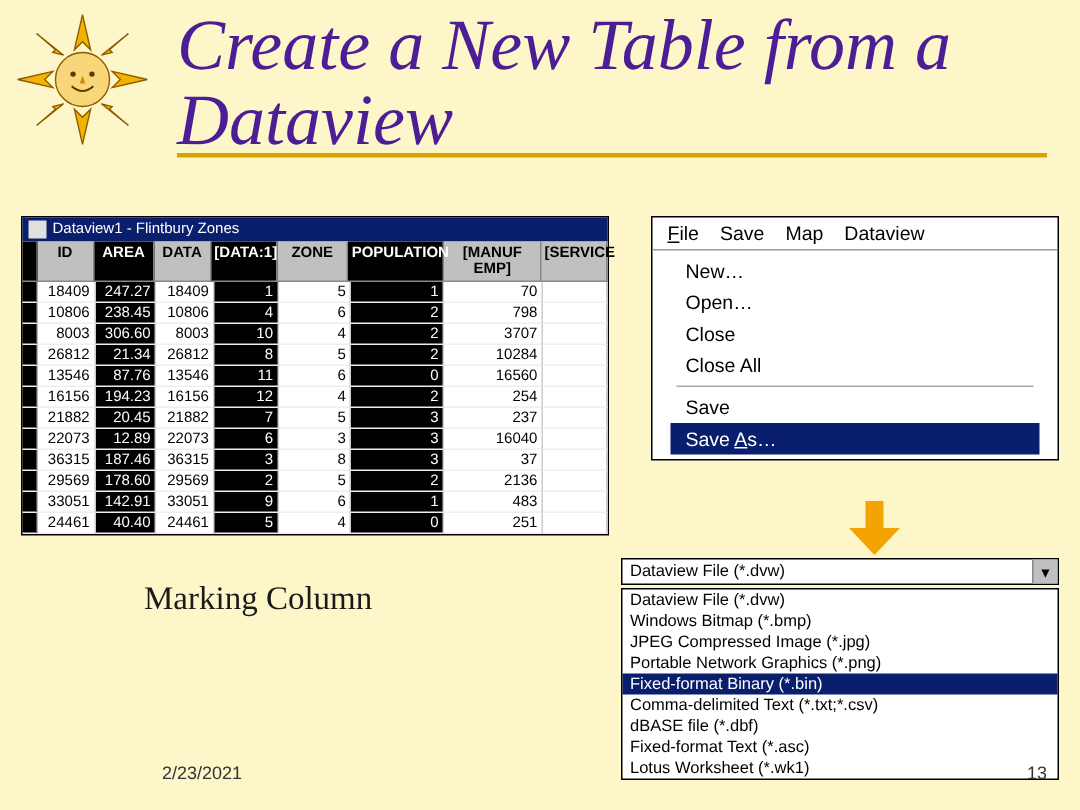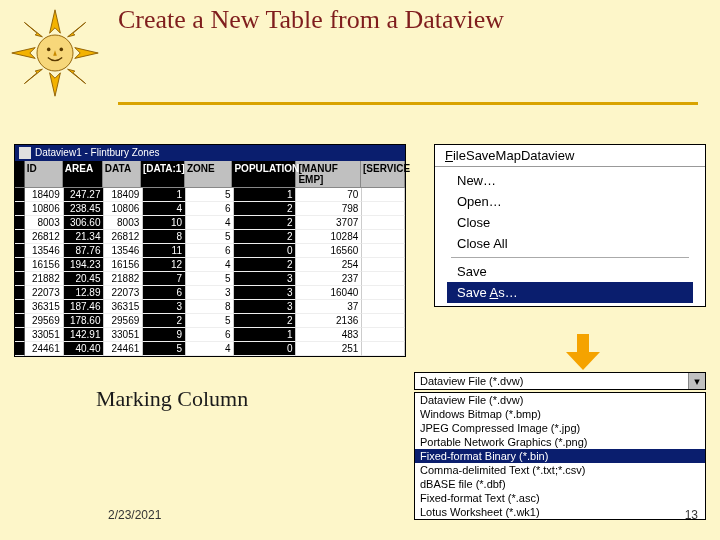--- a/index.html
+++ b/index.html
@@ -1,40 +1,40 @@
 <!DOCTYPE html>
 <html><head>
 <meta charset="utf-8">
 <style>
 html,body{margin:0;padding:0;width:720px;height:540px;background:#fdf6c9;font-family:Arial,Helvetica,sans-serif;overflow:hidden}
 .slide{position:relative;width:720px;height:540px}
 .sun{position:absolute;left:10px;top:8px;width:90px;height:90px}
-.title{position:absolute;left:118px;top:6px;width:580px;font-family:'Times New Roman',serif;font-size:26px;line-height:1.05;color:#7f1d1d}
+.title{position:absolute;left:118px;top:6px;width:580px;font-family:'Times New Roman',serif;font-style:italic;font-size:48px;line-height:1.05;color:#4c1d95}
 .title-underline{position:absolute;left:118px;top:102px;width:580px;height:3px;background:#d9a300}
 .figure-table{position:absolute;left:14px;top:144px;width:390px;background:#fff;border:1px solid #000}
 .ft-titlebar{background:#0a1e6e;color:#fff;font-size:10px;padding:2px 4px;display:flex;gap:4px}
 .ft-icon{display:inline-block;width:12px;height:12px;background:#e0e0e0}
 .ft-head{display:flex;background:#c0c0c0;font-size:10px;font-weight:bold}
-.ft-head div{border-right:1px solid #888;border-bottom:1px solid #888;padding:2px 2px;text-align:left;box-sizing:border-box}
+.ft-head div{border-right:1px solid #888;border-bottom:1px solid #888;padding:2px 2px;text-align:center;box-sizing:border-box}
 .ft-rows{font-size:10px}
 .ft-row{display:flex}
 .ft-row div{border-right:1px solid #ccc;border-bottom:1px solid #eee;padding:1px 3px;text-align:right;box-sizing:border-box;background:#fff}
 .col-mark{width:10px;background:#000!important;border-right:1px solid #555!important}
 .col-id{width:40px}
 .col-area{width:42px;background:#000!important;color:#fff}
 .col-data{width:40px}
 .col-data1{width:44px;background:#000!important;color:#fff}
 .col-zone{width:50px}
 .col-pop{width:64px;background:#000!important;color:#fff}
 .col-memp{width:68px}
 .col-serv{width:44px}
 .ft-head .col-area,.ft-head .col-data1,.ft-head .col-pop{background:#000;color:#fff}
 .marking-label{position:absolute;left:96px;top:386px;font-family:'Times New Roman',serif;font-size:22px;color:#1a1a1a}
 .menu-panel{position:absolute;right:14px;top:144px;width:270px;background:#fff;border:1px solid #000}
-.menubar{display:flex;padding:3px 10px;font-size:13px;border-bottom:1px solid #999}
+.menubar{display:flex;gap:14px;padding:3px 10px;font-size:13px;border-bottom:1px solid #999}
 .menubar span u{text-decoration:underline}
 .menu-dd{padding:3px 12px;font-size:13px}
 .menu-dd .mi{padding:3px 10px}
 .menu-dd .sep{height:1px;background:#aaa;margin:3px 4px}
 .mi.sel{background:#0a1e6e;color:#fff}
 .arrow{position:absolute;right:120px;top:334px;width:34px;height:36px}
 .arrow .stem{position:absolute;left:11px;top:0;width:12px;height:20px;background:#f5a300}
 .arrow .tri{position:absolute;left:0;top:18px;width:0;height:0;border-left:17px solid transparent;border-right:17px solid transparent;border-top:18px solid #f5a300}
 .dd1{position:absolute;right:14px;top:372px;width:290px;background:#fff;border:1px solid #000;font-size:11px;display:flex}
 .dd1 .txt{flex:1;padding:2px 5px}

